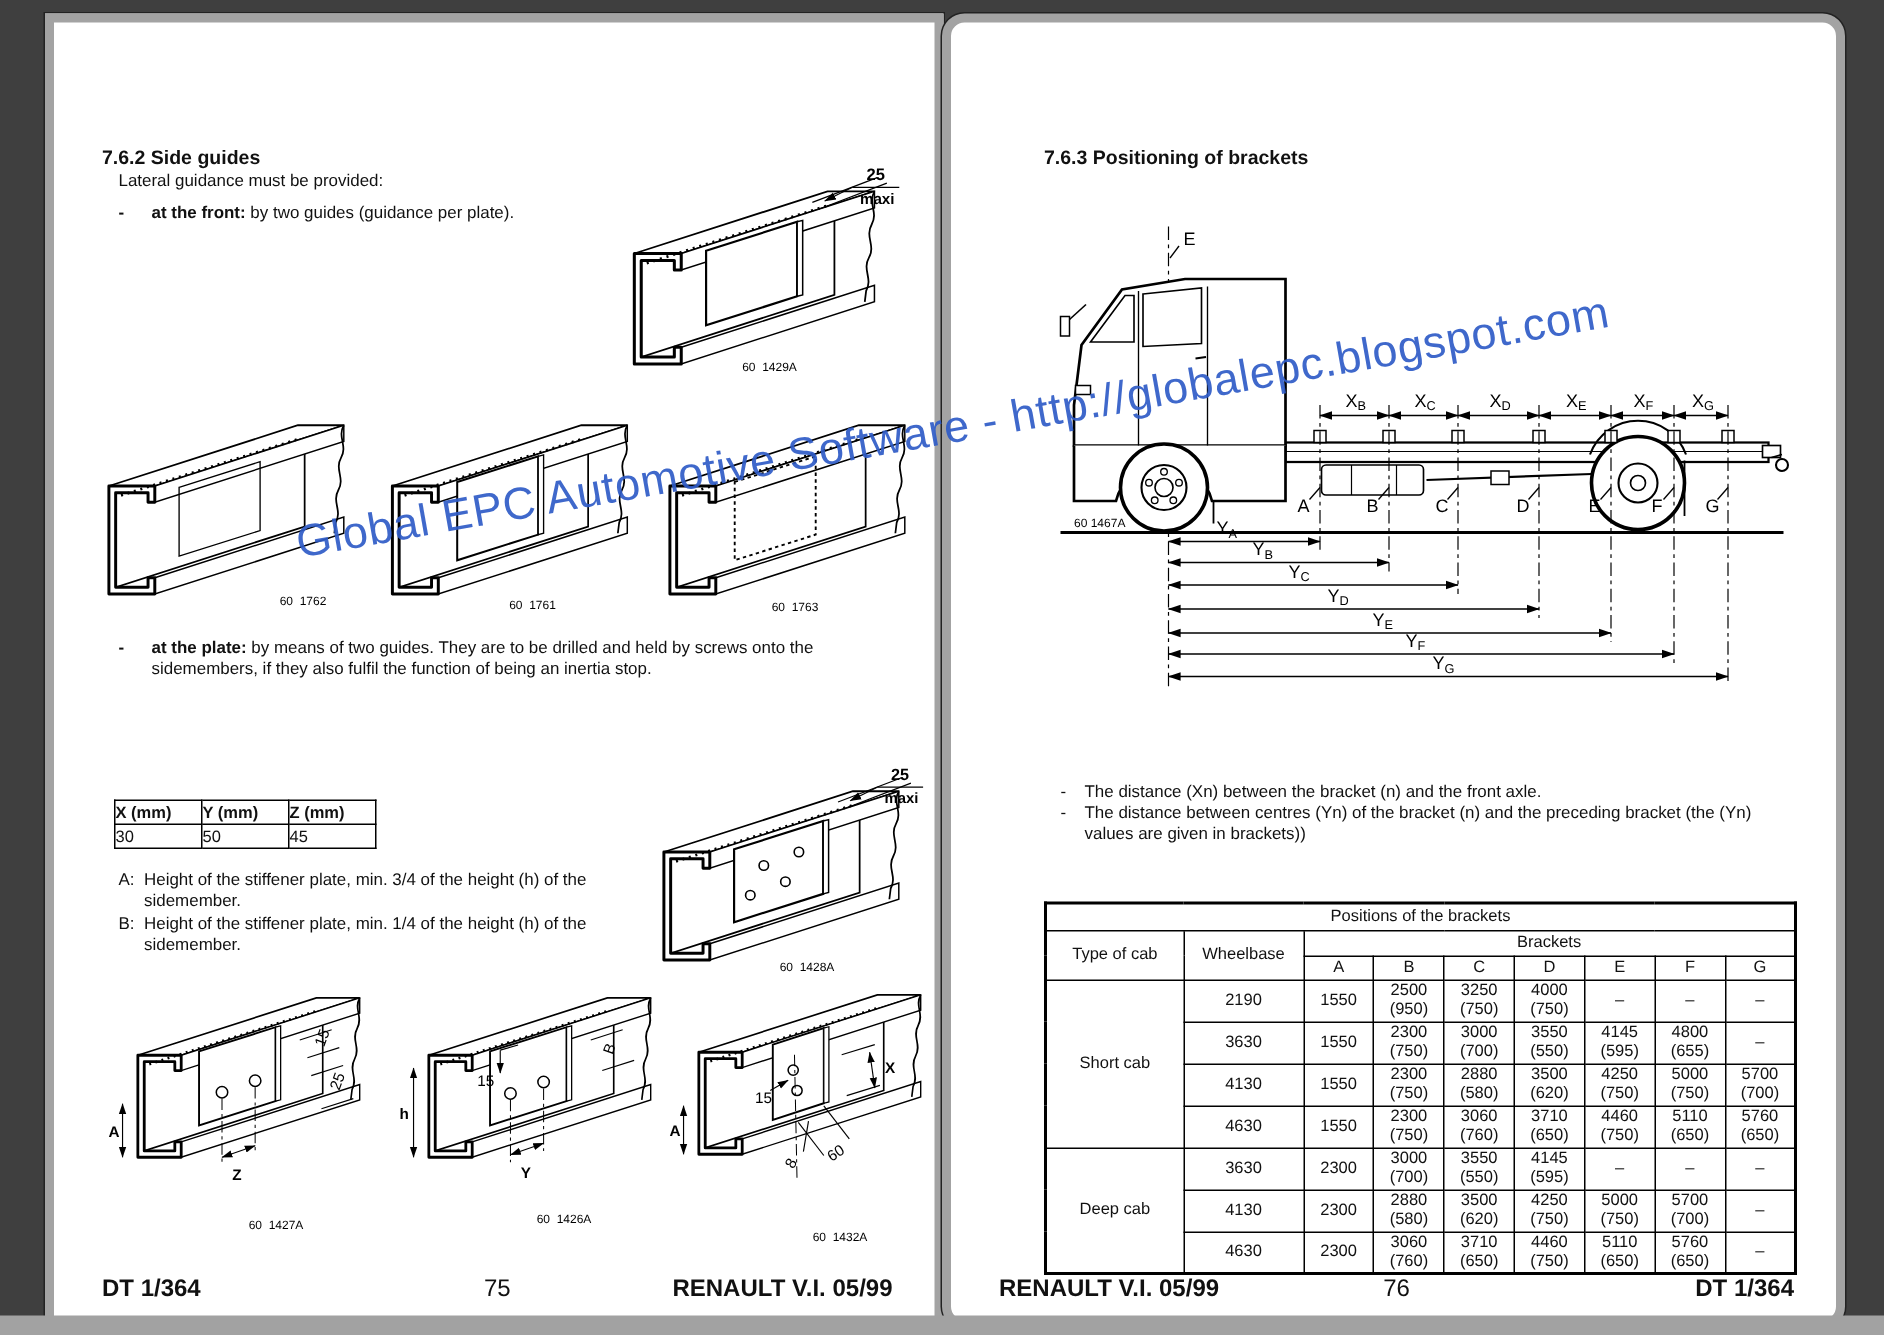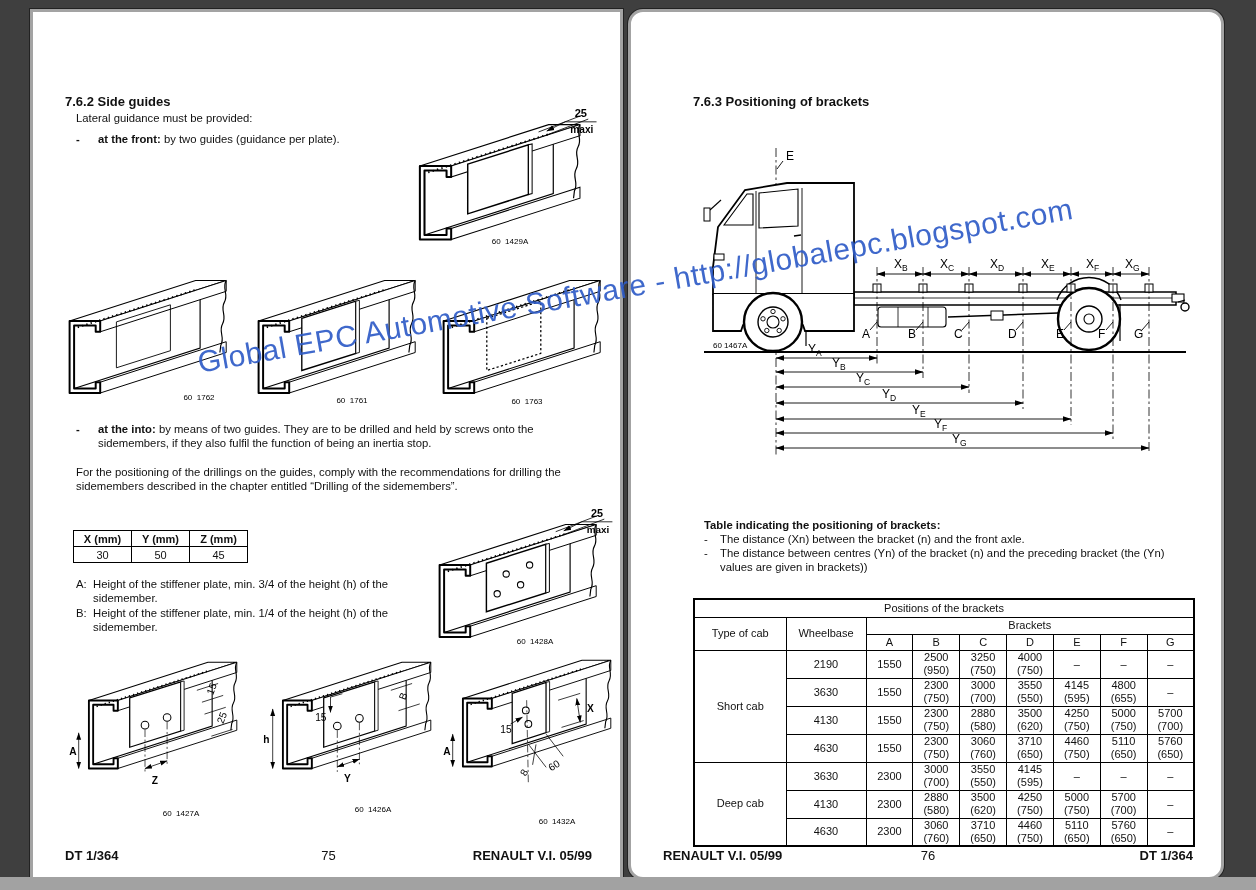--- a/index.html
+++ b/index.html
@@ -1,35 +1,35 @@
 <!DOCTYPE html>
 <html><head>
 <meta charset="utf-8">
 <style>
   html,body{margin:0;padding:0;width:1256px;height:890px;background:#3f3f3f;overflow:hidden;
     font-family:"Liberation Sans",sans-serif;color:#111;}
-  .page{position:absolute;background:#fff;border:3px solid #a3a3a3;box-shadow:0 0 0 1px #222;}
+  .page{position:absolute;background:#fff;border:6px solid #a3a3a3;box-shadow:0 0 0 1px #222;}
   #pageL{left:30px;top:9px;width:587px;height:865px;}
   #pageR{left:628px;top:9px;width:590px;height:865px;border-radius:15px;}
   .abs{position:absolute;}
   .h3{font-size:13px;font-weight:bold;}
   .body{font-size:11.3px;line-height:14px;margin-left:11px;}
   .b{font-weight:bold;}
   .bullet{display:flex;}
   .bullet .dash{width:22px;flex:none;font-weight:bold;}
   .note-row{display:flex;}
   .note-row .nl{width:17px;flex:none;}
   table.xyz{border-collapse:collapse;font-size:11px;}
-  table.xyz td{border:1.5px solid #000;width:57px;height:15px;text-align:center;padding:0;}
+  table.xyz td{border:1.5px solid #000;width:57px;height:15px;padding:0;}
   table.brk{border-collapse:collapse;font-size:11px;table-layout:fixed;width:502px;}
   table.brk td{border:1px solid #000;text-align:center;padding:0;vertical-align:middle;line-height:13px;}
   table.brk{border:2px solid #000;}
   table.brk td.thick-top{border-top:1.5px solid #000;}
   .pv{font-size:11px;}
-  .footer{position:absolute;left:32px;right:28px;top:836px;height:16px;font-size:13px;}
+  .footer{position:absolute;left:32px;right:28px;top:836px;height:16px;font-size:16px;}
   .footer .fl{position:absolute;left:0;font-weight:bold;}
   .footer .fc{position:absolute;left:50%;transform:translateX(-50%);}
   .footer .fr{position:absolute;right:0;font-weight:bold;}
   #watermark{position:absolute;left:198px;top:346px;width:960px;font-size:30px;
     color:#2f5cc7;opacity:.92;transform:rotate(-10deg);transform-origin:0 50%;
     letter-spacing:.5px;white-space:nowrap;pointer-events:none;z-index:50;}
   #bottombar{position:absolute;left:0;right:0;bottom:0;height:13px;background:#a2a2a2;}
   svg text{font-family:"Liberation Sans",sans-serif;fill:#000;}
   .dd{stroke:#000;stroke-width:.8;stroke-dasharray:9 3 2.5 3;fill:none;}
   .dl{stroke:#000;stroke-width:.9;fill:none;}
@@ -100,23 +100,22 @@
   <svg class="abs" style="left:398px;top:248px;" width="185" height="148" viewBox="0 0 185 148">
     <g transform="translate(0,16) scale(0.9)">
       <use href="#chan"></use>
       <polygon points="62,47 122,28 122,86 62,105" class="o" stroke-width="1.4" stroke-dasharray="2.5 2.5"></polygon>
     </g>
     <text x="96" y="144" text-anchor="middle" class="ref">60  1763</text>
   </svg>
 
   <div class="abs body bullet" style="left:32px;top:410px;width:528px;">
     <span class="dash">-</span>
-    <div><span class="b">at the into:</span> <span>by means of two guides. They are to be drilled and held by screws onto the sidemembers, if they also fulfil the function of being an inertia stop.</span></div>
-  </div>
-  <div class="abs body" style="left:32px;top:453px;width:528px;">For the positioning of the drillings on the guides, comply with the recommendations for drilling the sidemembers described in the chapter entitled “Drilling of the sidemembers”.</div>
+    <div><span class="b">at the plate:</span> <span>by means of two guides. They are to be drilled and held by screws onto the sidemembers, if they also fulfil the function of being an inertia stop.</span></div>
+  </div>
 
   <table class="xyz abs" style="left:40px;top:518px;">
     <tbody>
         <tr>
       <td class="b">X (mm)</td>
       <td class="b">Y (mm)</td>
       <td class="b">Z (mm)</td>
     </tr>
     <tr>
       <td>30</td>
@@ -350,21 +349,20 @@
       <text x="248" y="294" class="dimt"><tspan>Y</tspan><tspan class="sub" dy="2.5">F</tspan></text>
       <text x="266" y="309" class="dimt"><tspan>Y</tspan><tspan class="sub" dy="2.5">G</tspan></text>
     </g>
     <text x="27" y="214" class="ref">60 1467A</text>
   </svg>
 
   <div class="abs body" style="left:62px;top:450px;width:512px;">
   </div>
 
   <div class="abs body" style="left:62px;top:506px;width:512px;">
-    <div class="b">Table indicating the positioning of brackets:</div>
     <div class="bullet">
       <span class="dash" style="width:16px;font-weight:normal">-</span>
       <div>The distance (Xn) between the bracket (n) and the front axle.</div>
     </div>
     <div class="bullet">
       <span class="dash" style="width:16px;font-weight:normal">-</span>
       <div style="width:480px">The distance between centres (Yn) of the bracket (n) and the preceding bracket (the (Yn) values are given in brackets))</div>
     </div>
   </div>
 

